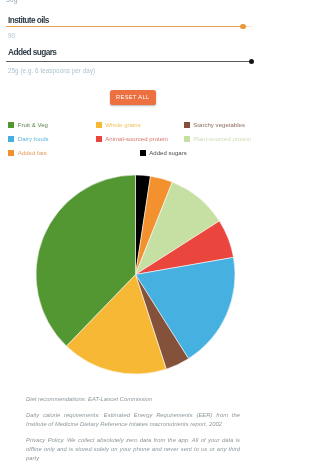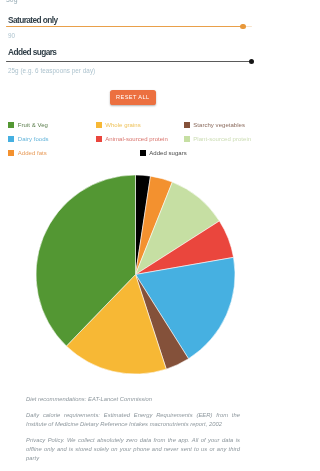--- a/index.html
+++ b/index.html
@@ -32,21 +32,21 @@
   .foot p{margin:0 0 7px 0;font-size:5.8px;line-height:9px;color:#8c969c;font-style:italic;text-align:justify;letter-spacing:0.04px;}
 </style>
 </head>
 <body>
 
 <div class="app">
 
   <div class="clipped-top">30g</div>
 
   <div class="field">
-    <div class="field-label" style="top:15px">Saturated only</div>
+    <div class="field-label" style="top:15px">Institute oils</div>
     <div class="slider" style="top:26px">
       <div class="trk" style="background: rgb(247, 228, 204);"></div>
       <div class="fill" style="background: rgb(233, 160, 74); width: 96.6%;"></div>
       <div class="thumb" style="background: rgb(232, 152, 58); left: calc(96.6% - 2.9px);"></div>
     </div>
     <div class="field-sub" style="top:31.6px">90</div>
   </div>
 
   <div class="field">
     <div class="field-label" style="top:47px">Added sugars</div>

